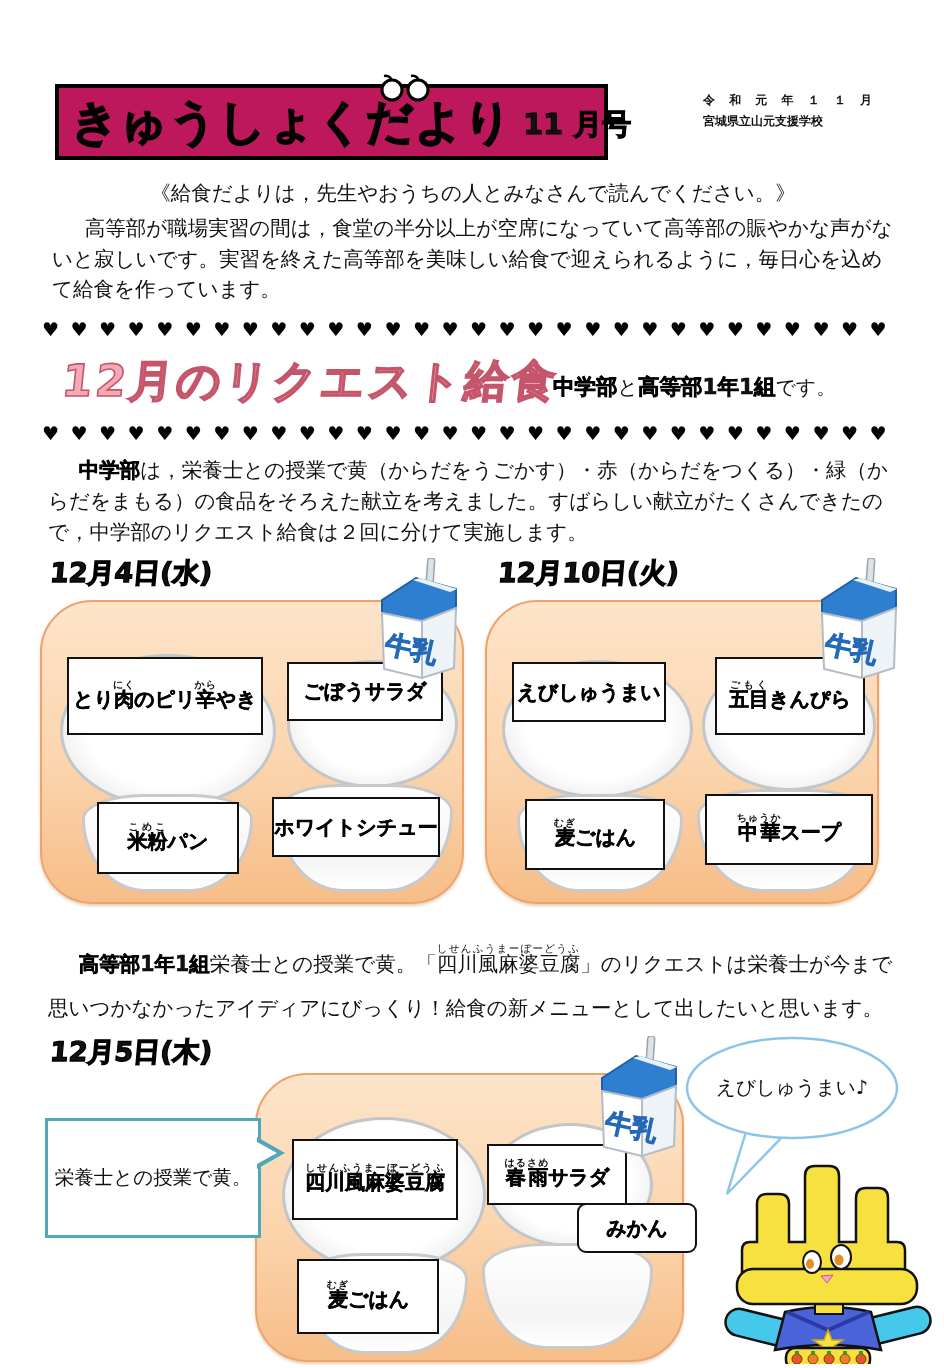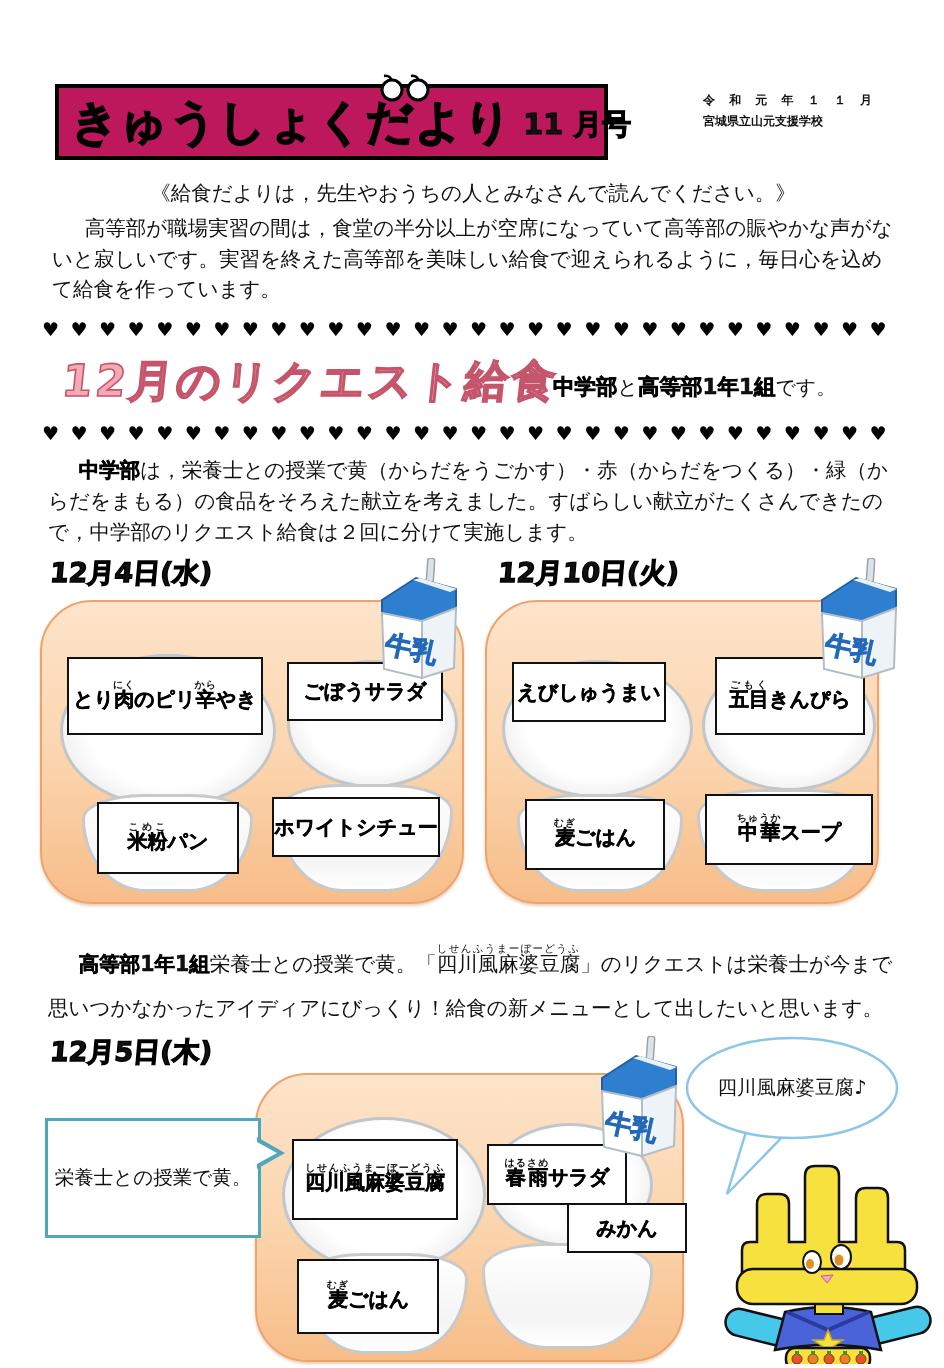--- a/index.html
+++ b/index.html
@@ -62,21 +62,21 @@
   #panel1 .slot0{left:25px;top:55px;width:192px;height:74px;}
   #panel1 .slot1{left:245px;top:60px;width:152px;height:55px;}
   #panel1 .slot2{left:55px;top:200px;width:138px;height:68px;}
   #panel1 .slot3{left:230px;top:195px;width:164px;height:56px;}
   #panel2 .slot0{left:25px;top:60px;width:150px;height:56px;}
   #panel2 .slot1{left:228px;top:55px;width:146px;height:74px;}
   #panel2 .slot2{left:38px;top:197px;width:136px;height:67px;}
   #panel2 .slot3{left:218px;top:192px;width:164px;height:67px;}
   #panel3 .slot0{left:35px;top:64px;width:162px;height:77px;}
   #panel3 .slot1{left:230px;top:69px;width:136px;height:57px;}
-  #panel3 .slot2{left:310px;top:128px;width:116px;height:46px;}
+  #panel3 .slot2{left:320px;top:128px;width:116px;height:46px;border-radius:9px;}
   #panel3 .slot3{left:40px;top:184px;width:138px;height:71px;}
   #panel3 .slot4{left:220px;top:177px;width:164px;height:71px;}
 
   .milk{position:absolute;width:100px;height:125px;}
   #milk1{left:368px;top:558px;}
   #milk2{left:808px;top:558px;}
   #milk3{left:588px;top:1036px;}
 
   
   .callout{position:absolute;left:45px;top:1118px;width:216px;height:120px;background:#fff;
@@ -218,21 +218,21 @@
     <div>栄養士との授業で黄。</div>
     <div class="callout-arrow-outer"></div>
     <div class="callout-arrow-inner"></div>
   </div>
 
   <div class="bubble">
     <svg width="218" height="165" viewBox="0 0 218 165">
       <polygon points="66,86 44,158 104,96" fill="#fff" stroke="#8cc6e6" stroke-width="2.5"></polygon>
       <ellipse cx="109" cy="52" rx="105" ry="50" fill="#fff" stroke="#8cc6e6" stroke-width="2.5"></ellipse>
     </svg>
-    <div class="bubble-text">四川風麻婆豆腐♪</div>
+    <div class="bubble-text">えびしゅうまい♪</div>
   </div>
 
   <svg class="mascot" viewBox="0 0 225 218">
 
     <rect x="10" y="168" width="70" height="27" rx="13.5" fill="#45c8ea" stroke="#111" stroke-width="2.5" transform="rotate(14 45 181)"></rect>
     <rect x="146" y="166" width="70" height="27" rx="13.5" fill="#45c8ea" stroke="#111" stroke-width="2.5" transform="rotate(-14 181 179)"></rect>
 
     <g transform="translate(92,218) rotate(24)">
       <rect x="-13" y="-14" width="27" height="60" rx="13" fill="#45c8ea" stroke="#111" stroke-width="2.5"></rect>
       <rect x="-12" y="18" width="25" height="12" fill="#2fae52"></rect>

